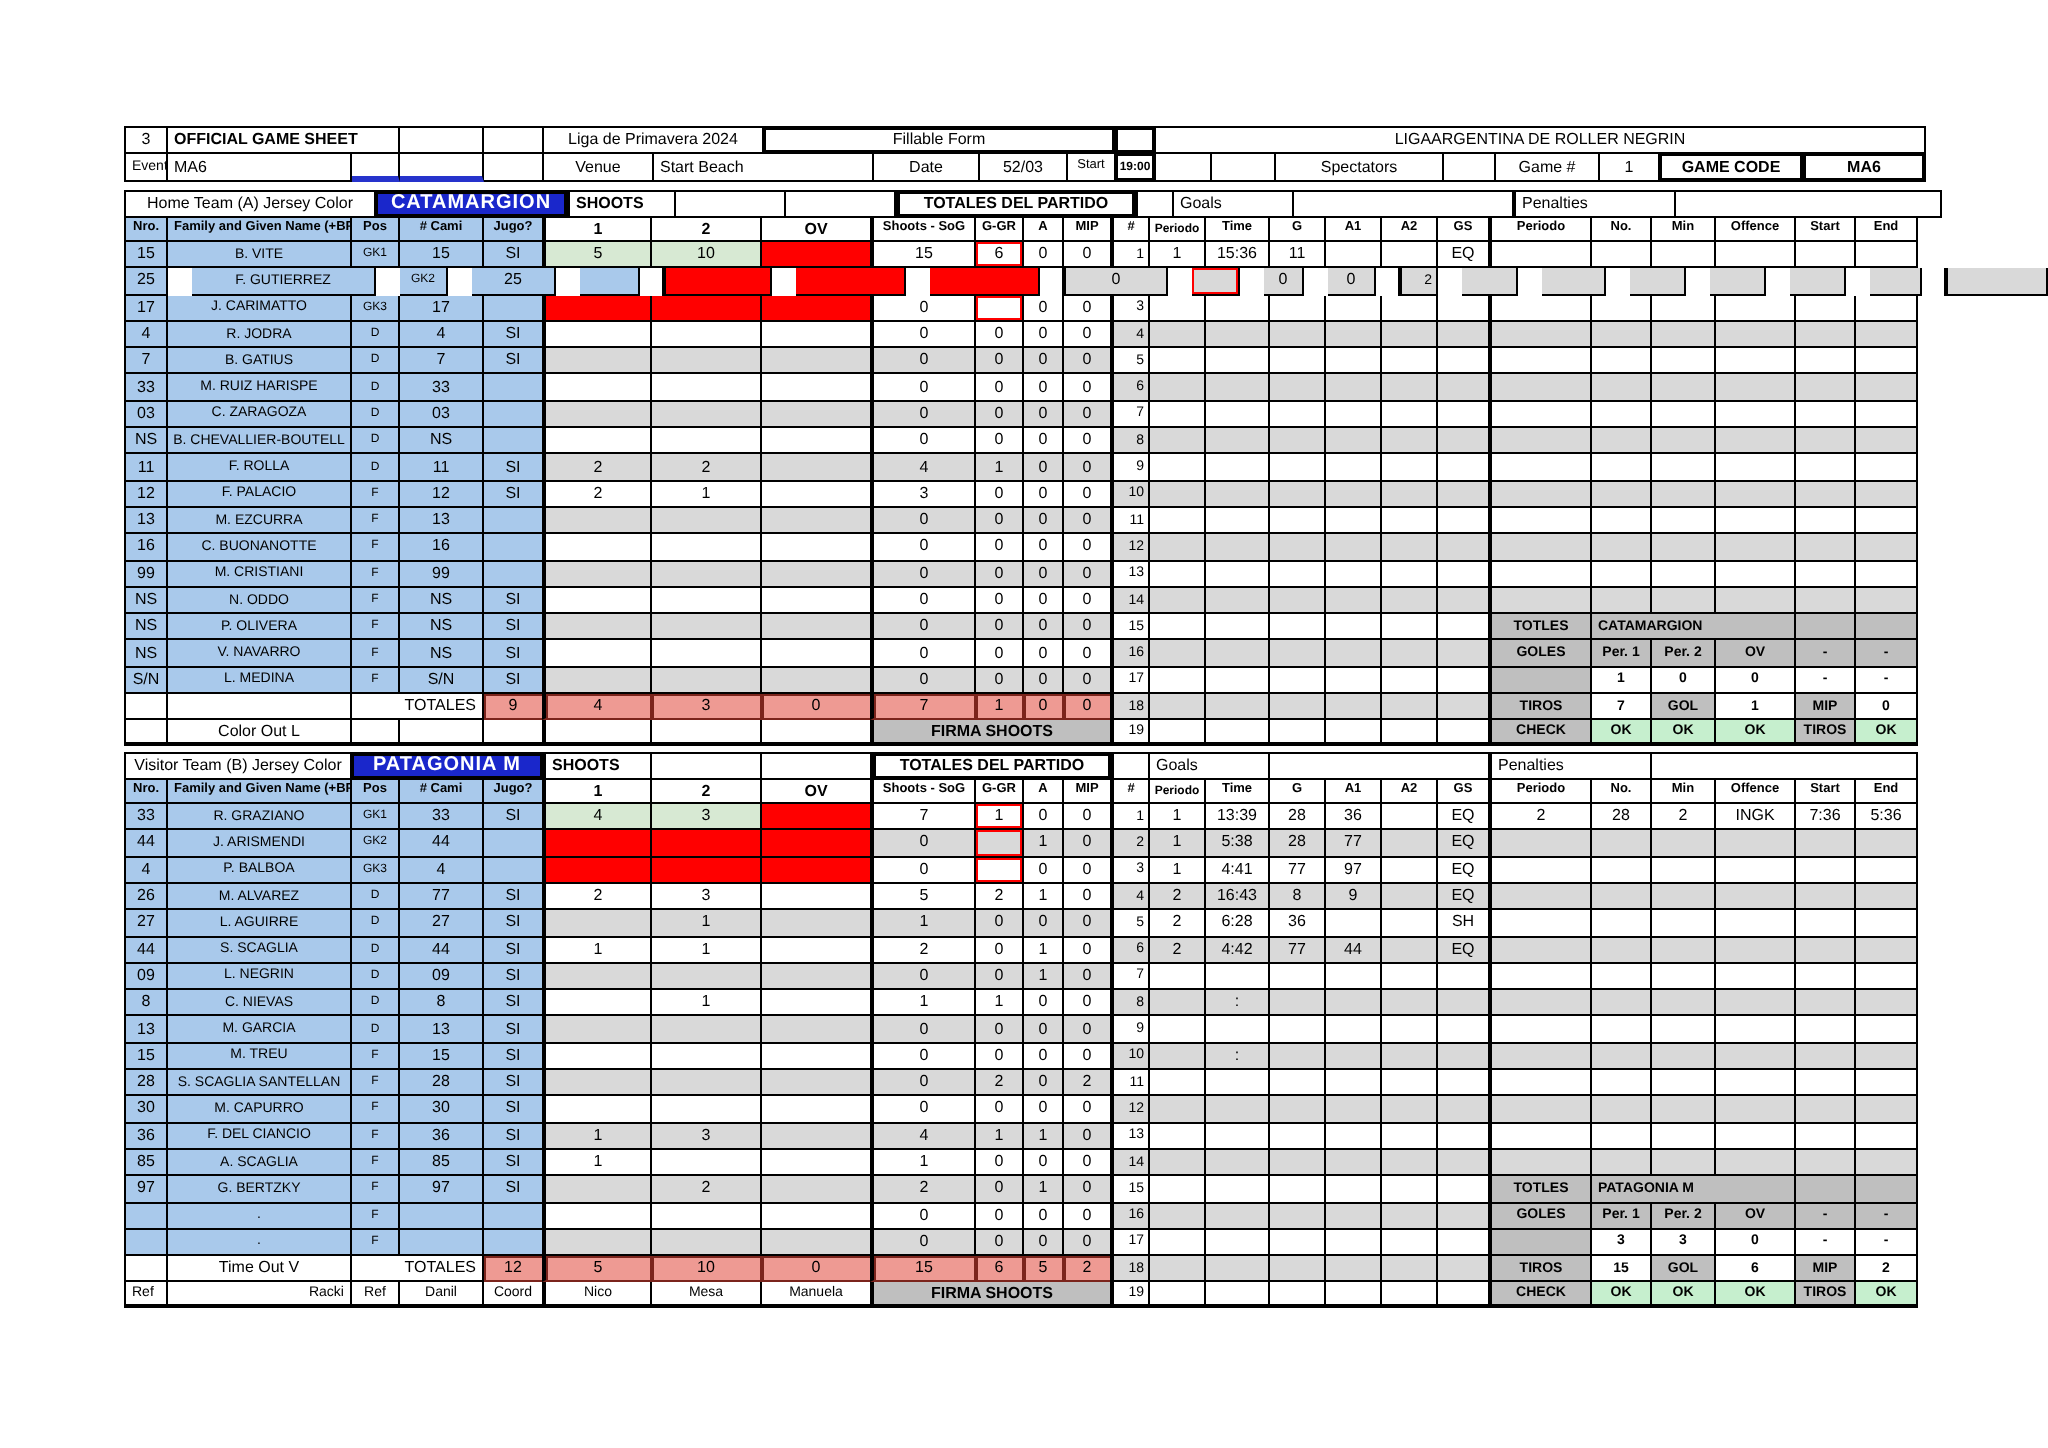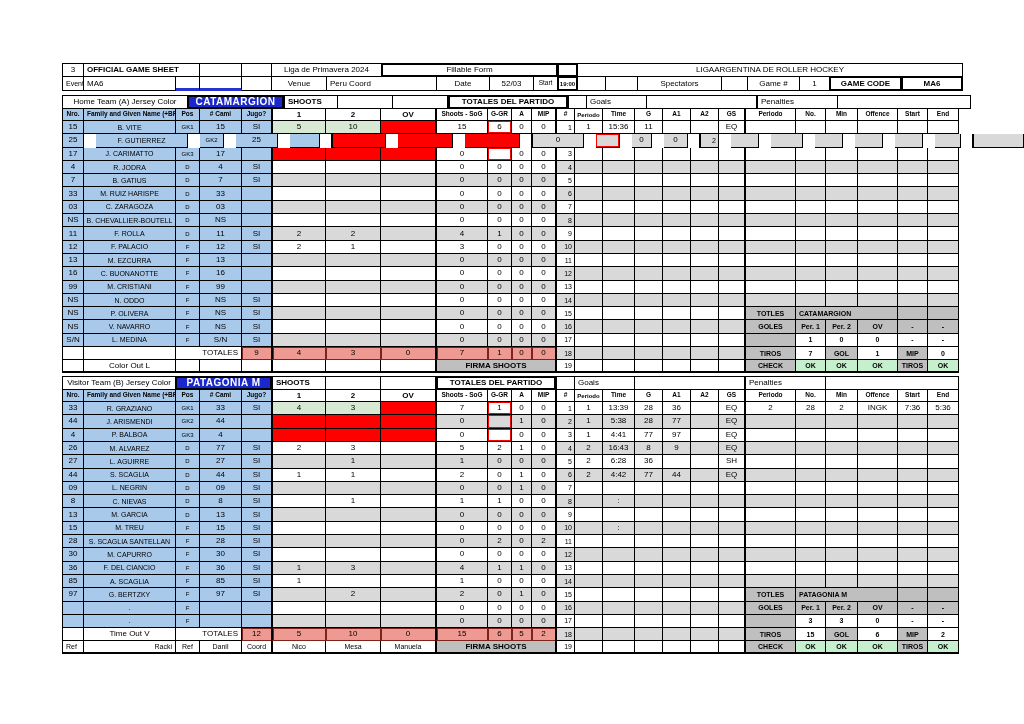--- a/index.html
+++ b/index.html
@@ -45,31 +45,31 @@
   <div id="grid">
 
     <div class="row bt" style="height:14px">
       <div class="c" style="width:22px">3</div>
       <div class="c left bold" style="width:116px">OFFICIAL GAME SHEET</div>
       <div class="c" style="width:42px"></div>
       <div class="c" style="width:30px"></div>
       <div class="c" style="width:110px">Liga de Primavera 2024</div>
       <div class="c tk" style="width:176px">Fillable Form</div>
       <div class="c tk" style="width:20px"></div>
-      <div class="c" style="width:385px">LIGAARGENTINA DE ROLLER HOCKEY</div>
+      <div class="c" style="width:385px">LIGAARGENTINA DE ROLLER NEGRIN</div>
     </div>
 
     <div class="row" style="height:14px">
       <div class="c left fs7" style="width:22px">Event</div>
       <div class="c left" style="width:92px">MA6</div>
       <div class="c blueline" style="width:24px"></div>
       <div class="c blueline" style="width:42px"></div>
       <div class="c" style="width:30px"></div>
       <div class="c" style="width:55px">Venue</div>
-      <div class="c left" style="width:110px">Peru Coord</div>
+      <div class="c left" style="width:110px">Start Beach</div>
       <div class="c" style="width:53px">Date</div>
       <div class="c" style="width:44px">52/03</div>
       <div class="c fs65" style="width:24px">Start</div>
       <div class="c tk bold fs6" style="width:20px">19:00</div>
       <div class="c" style="width:28px"></div>
       <div class="c" style="width:32px"></div>
       <div class="c" style="width:84px">Spectators</div>
       <div class="c" style="width:26px"></div>
       <div class="c" style="width:52px">Game #</div>
       <div class="c" style="width:30px">1</div>

